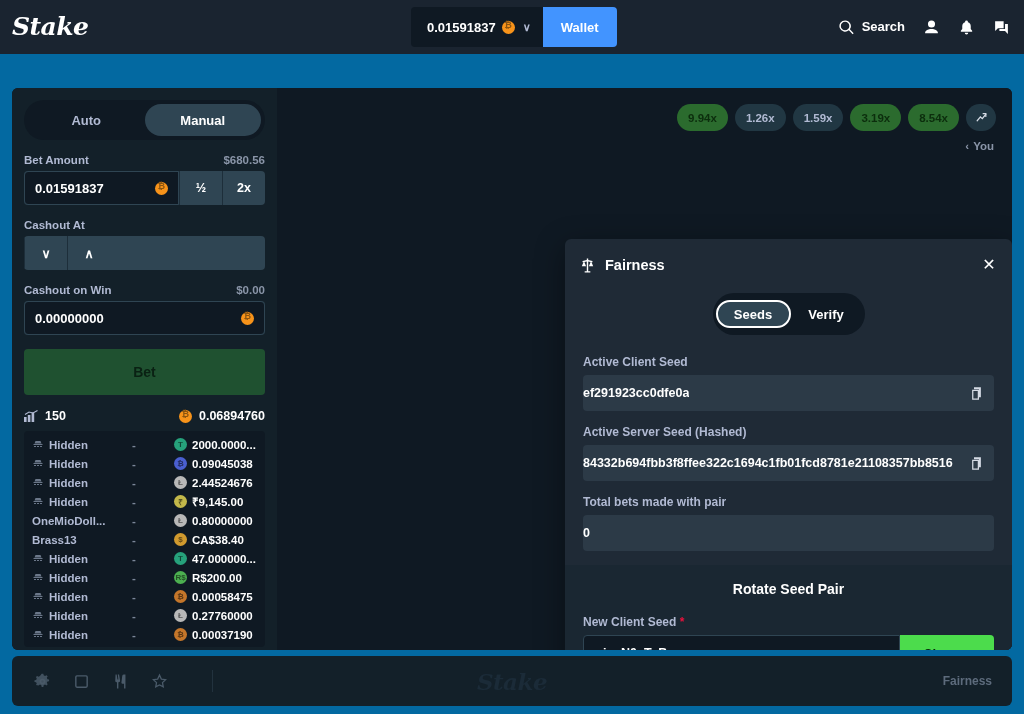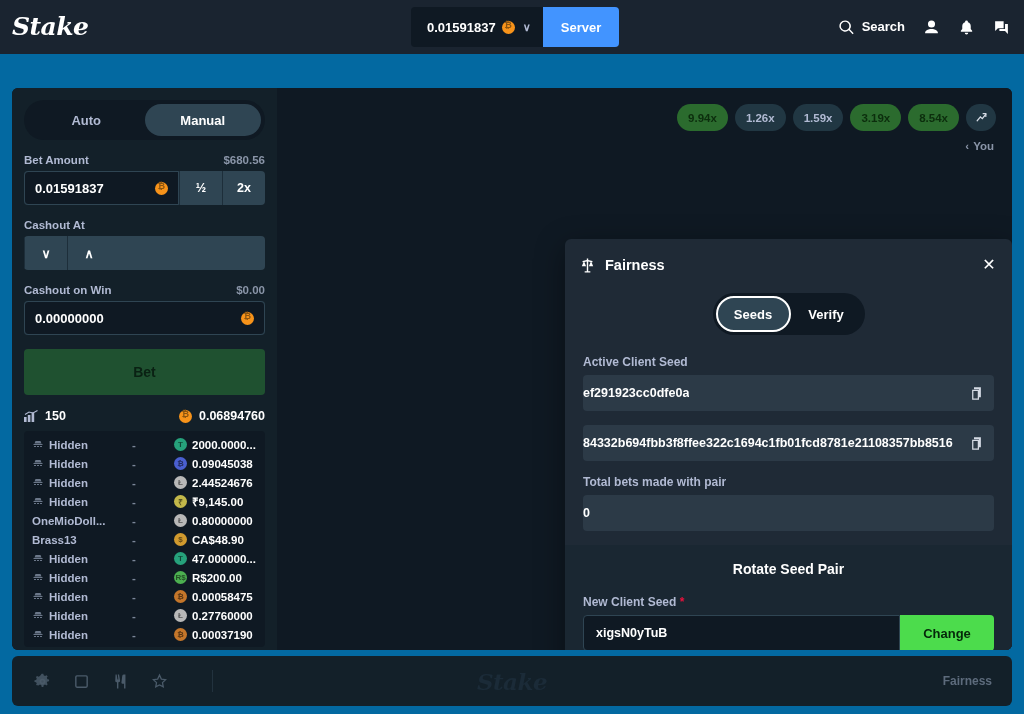--- a/index.html
+++ b/index.html
@@ -175,21 +175,21 @@
   .modal-close {
     position: absolute; right: 14px; top: 17px; width: 18px; height: 18px;
     color: #fff; font-size: 16px; line-height: 18px; text-align: center; cursor: pointer;
   }
   .seg {
     margin: 2px auto 20px auto; width: 152px; height: 42px;
     background: #0f1923; border-radius: 21px; display: flex;
     align-items: center; padding: 3px;
   }
   .seg-btn {
-    flex: 1; height: 36px; border-radius: 18px; display: flex;
+    flex: 1; height: 28px; border-radius: 18px; display: flex;
     align-items: center; justify-content: center;
     font-size: 13px; font-weight: bold; color: #fff; cursor: pointer;
   }
   .seg-btn.active { background: #2f4553; border: 2px solid #fff; }
   .mbody { padding: 0 18px 0 18px; }
   .lbl {
     font-size: 12px; color: #b1bad3; font-weight: bold; margin-bottom: 6px;
   }
   .lbl .req { color: #e9113c; }
   .ro-field {
@@ -248,21 +248,21 @@
 
   <div class="topnav">
     <div class="logo">Stake</div>
 
     <div class="wallet-group">
       <div class="balance-box">
         <span>0.01591837</span>
         <span class="coin"></span>
         <span class="chev-small">∨</span>
       </div>
-      <div class="wallet-btn">Server</div>
+      <div class="wallet-btn">Wallet</div>
     </div>
 
     <div class="nav-right">
       <div class="nav-search">
         <svg class="ic" viewBox="0 0 24 24">
           <path d="M10 2a8 8 0 105.3 14l5.4 5.4 1.4-1.4-5.4-5.4A8 8 0 0010 2zm0 2a6 6 0 110 12 6 6 0 010-12z"></path>
         </svg>
         <span>Search</span>
       </div>
       <svg class="ic" viewBox="0 0 24 24">
@@ -399,21 +399,21 @@
               <span>0.80000000</span>
             </div>
           </div>
           <div class="betrow">
             <div class="nm">
               <span>Brass13</span>
             </div>
             <div class="dash">-</div>
             <div class="amt">
               <span class="cur" style="background: rgb(209, 154, 46);">$</span>
-              <span>CA$48.90</span>
+              <span>CA$38.40</span>
             </div>
           </div>
           <div class="betrow">
             <div class="nm">
               <svg width="12" height="12" viewBox="0 0 24 24" fill="#6b7789">
                 <path d="M7 4h10l2 5H5l2-5zM3 10h18v2H3v-2zm1 4h4v2H4v-2zm6 0h4v2h-4v-2zm6 0h4v2h-4v-2z"></path>
               </svg>
               <span>Hidden</span>
             </div>
             <div class="dash">-</div>
@@ -529,20 +529,21 @@
         <div class="mbody">
           <div class="lbl">Active Client Seed</div>
           <div class="ro-field">
             <span class="txt">ef291923cc0dfe0a</span>
             <svg class="copy-ic" width="15" height="15" viewBox="0 0 24 24" fill="#d5dbe5">
               <path d="M8 2h11v16h-3V5H8V2z"></path>
                 <path d="M5 6h11v16H5V6zm2 2v12h7V8H7z"></path>
             </svg>
           </div>
 
+          <div class="lbl">Active Server Seed (Hashed)</div>
           <div class="ro-field">
             <span class="txt">84332b694fbb3f8ffee322c1694c1fb01fcd8781e21108357bb8516</span>
             <svg class="copy-ic" width="15" height="15" viewBox="0 0 24 24" fill="#d5dbe5">
               <path d="M8 2h11v16h-3V5H8V2z"></path>
                 <path d="M5 6h11v16H5V6zm2 2v12h7V8H7z"></path>
             </svg>
           </div>
 
           <div class="lbl">Total bets made with pair</div>
           <div class="ro-field plain">

